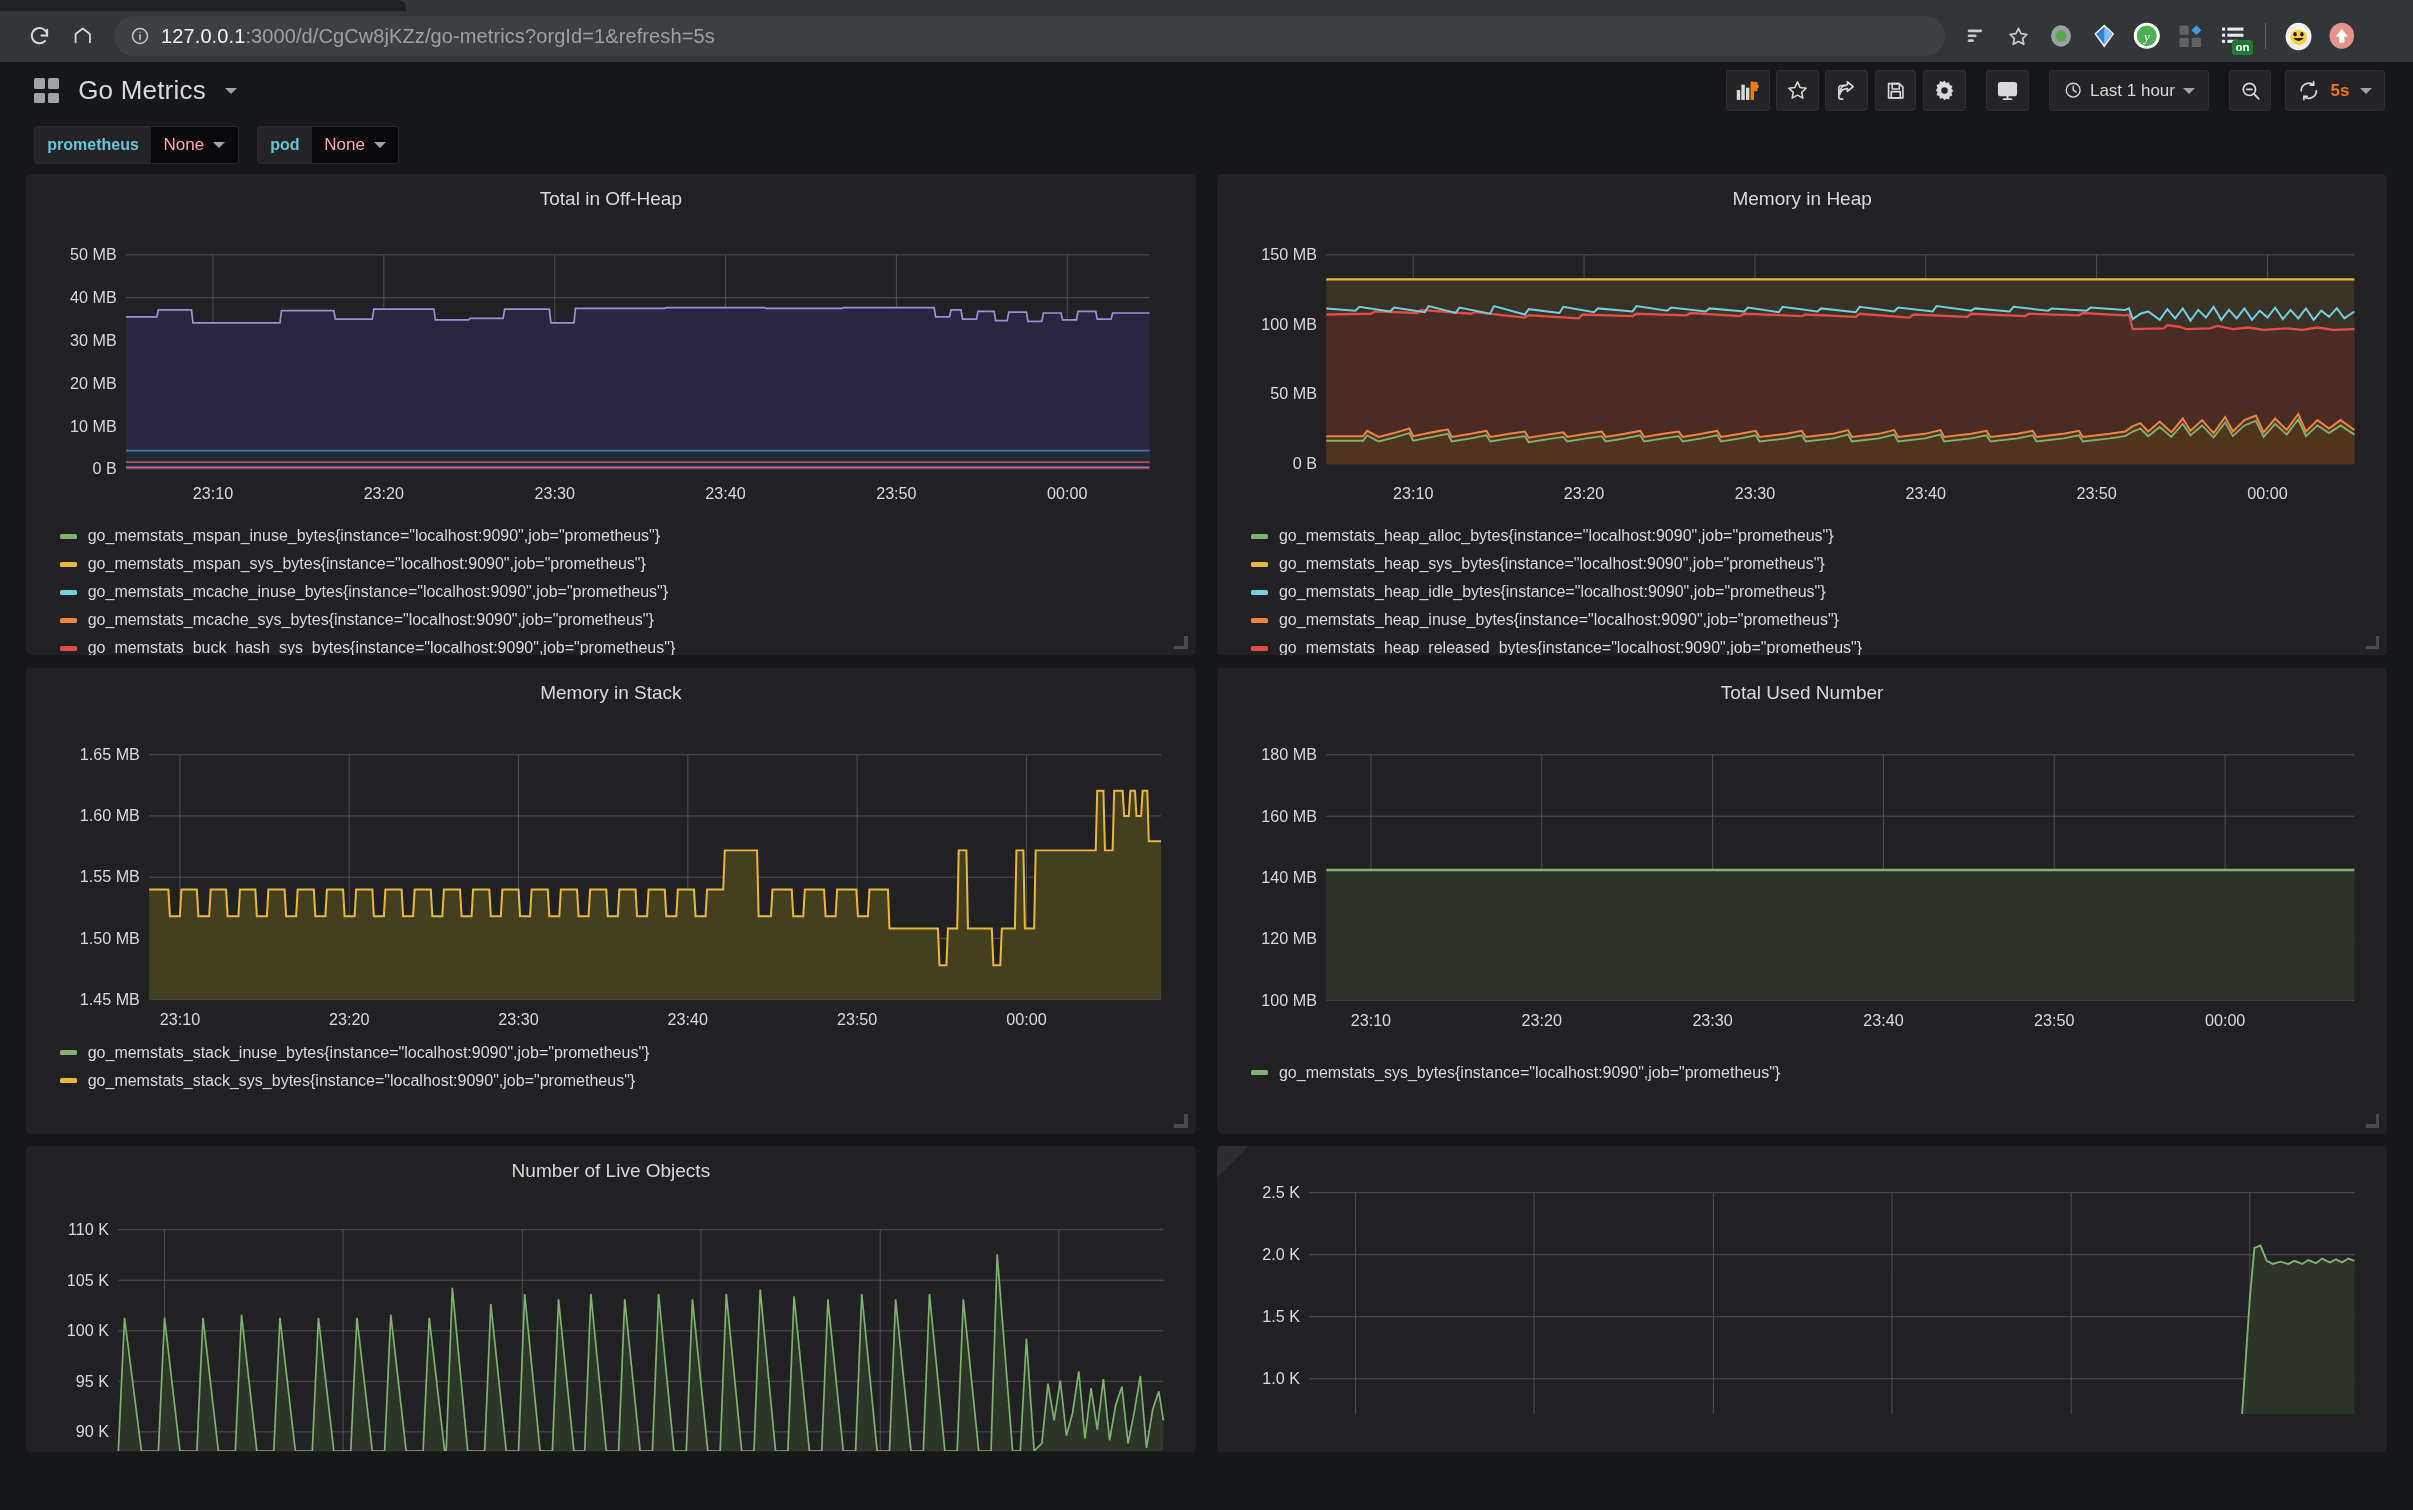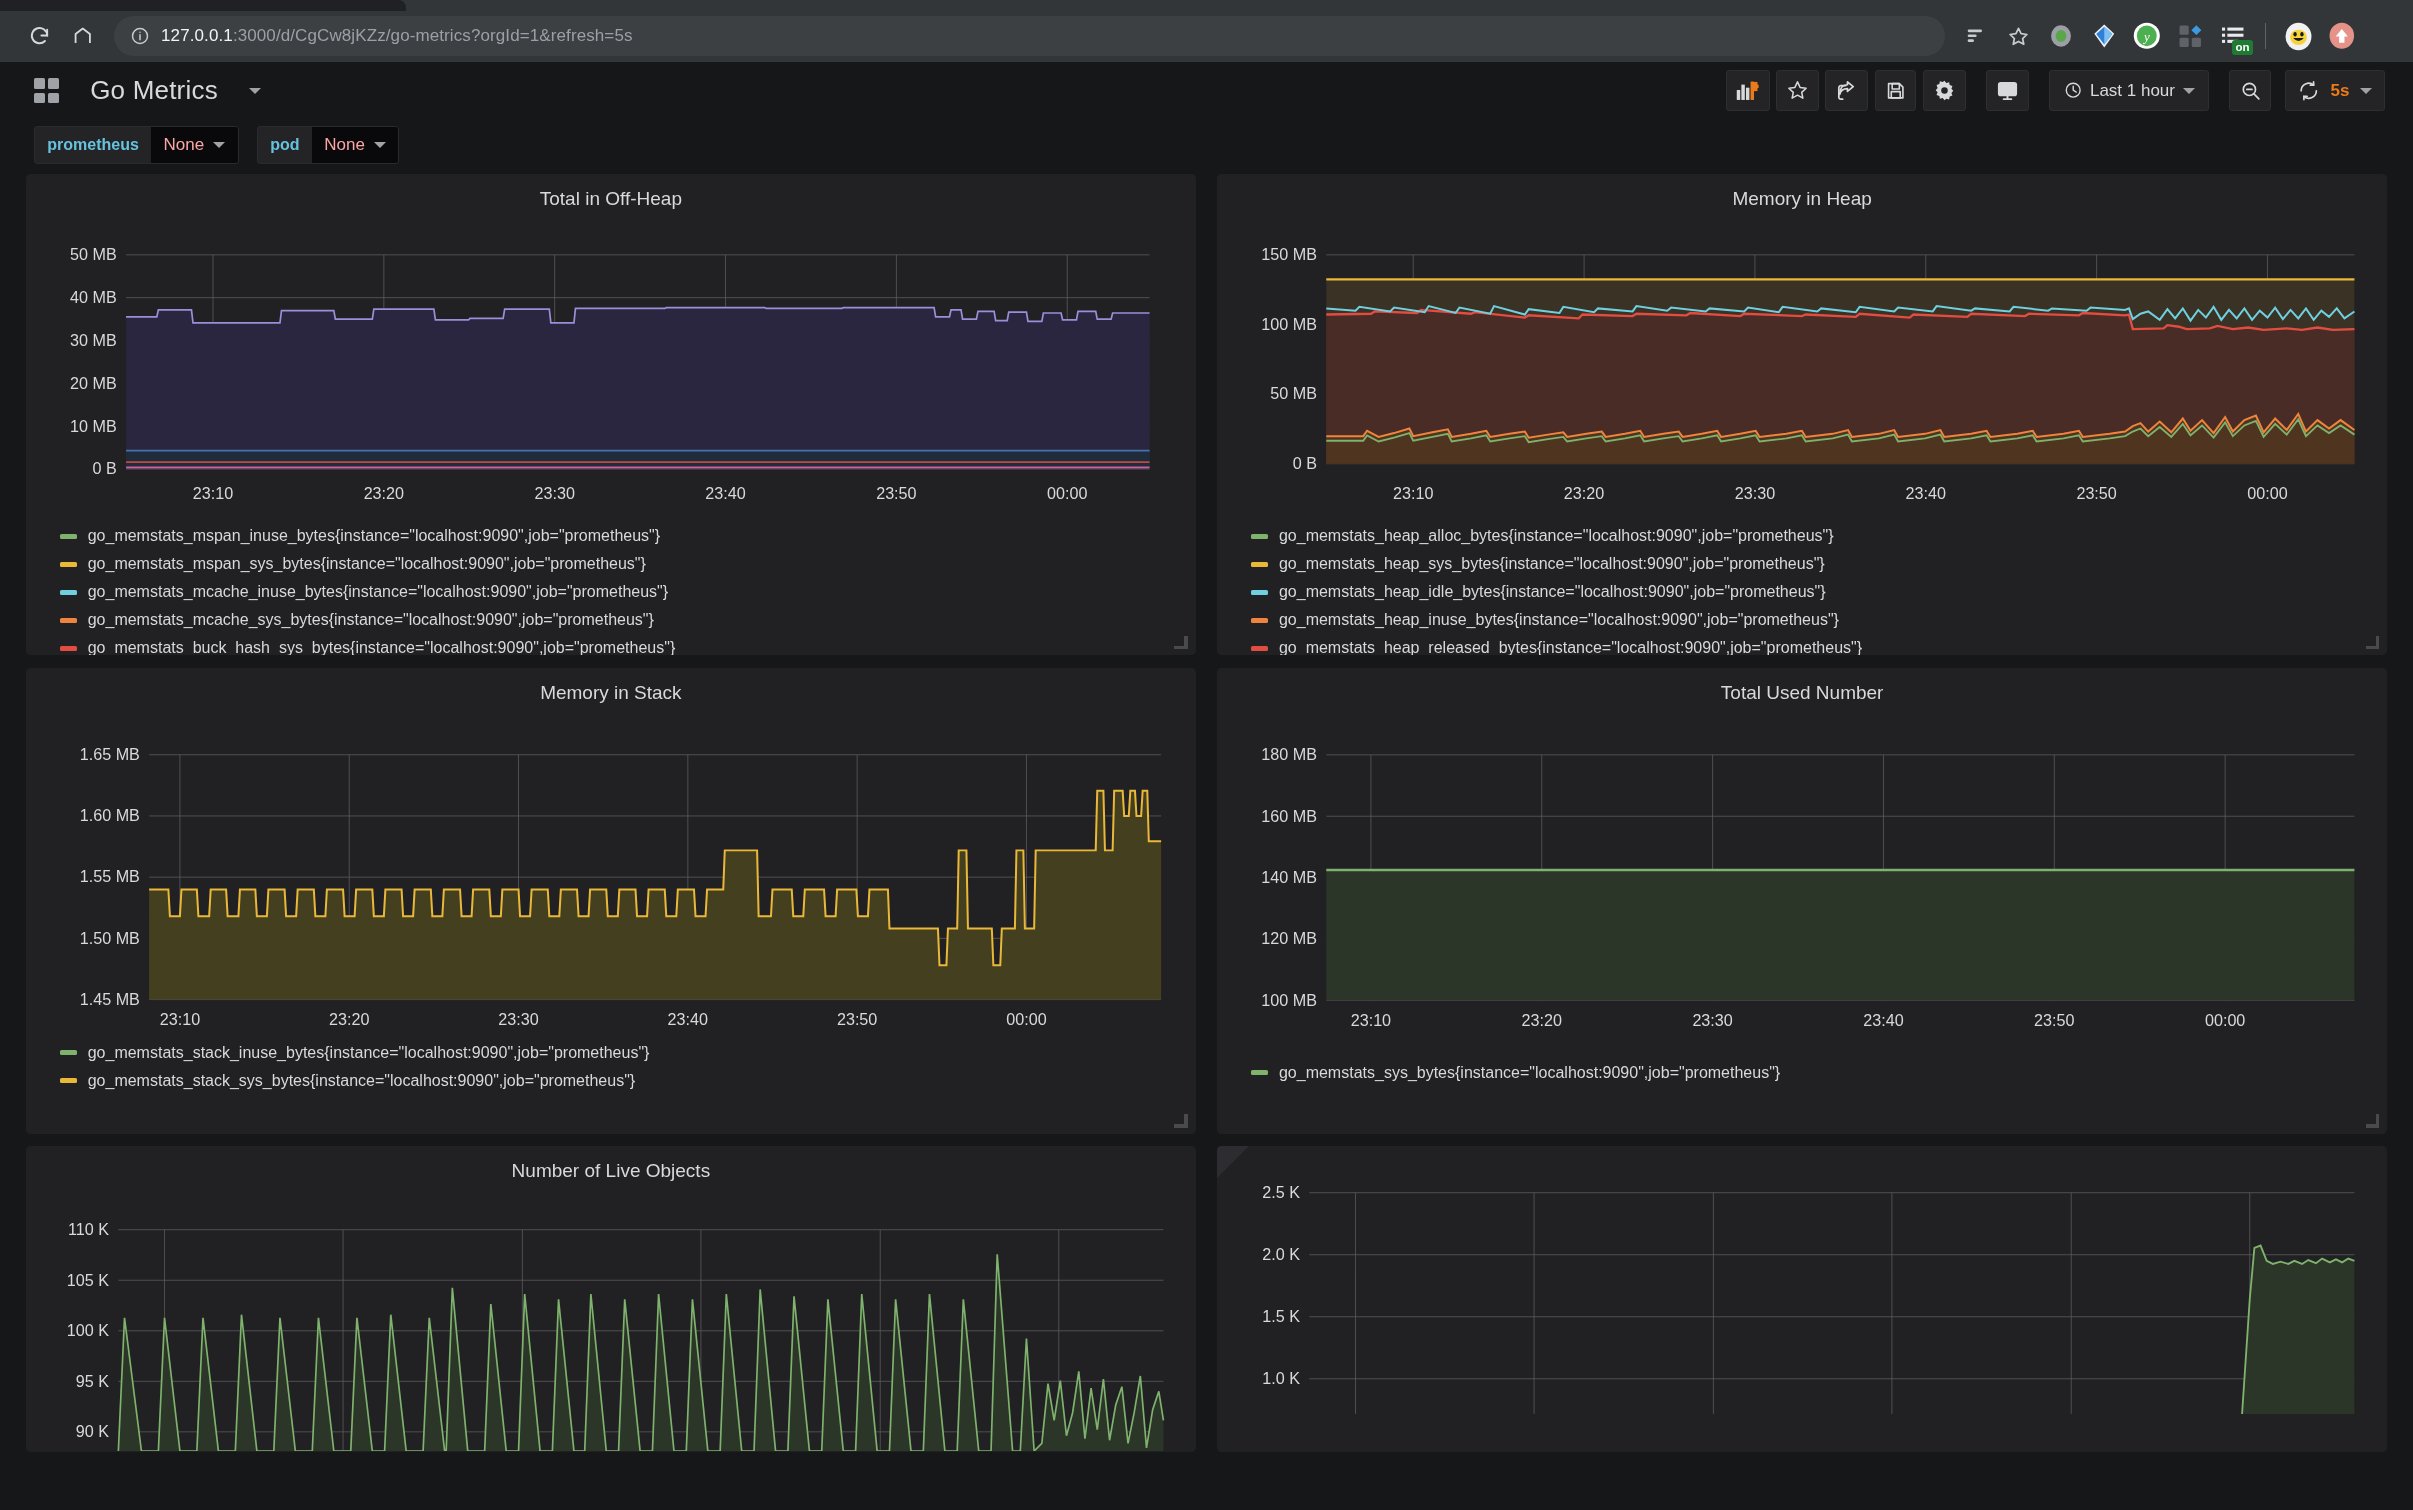--- a/index.html
+++ b/index.html
@@ -31,21 +31,21 @@
   }
   .nav-btn svg { display:block; }
   .omnibox {
     flex: 1 1 auto; height: 40px; background: #3c4043;
     border-radius: 20px; display: flex; align-items: center;
     padding: 0 15.3px; margin: 0 9.2px; max-width: 1831px;
     position: relative;
   }
   .omni-info { width: 23px; height: 23px; color: #c8cacd; flex:0 0 auto;
                display:flex;align-items:center;justify-content:center; }
-  .omni-url { font-size: 17px; color: #9aa0a6; margin-left: 9.2px;
+  .omni-url { font-size: 20px; color: #9aa0a6; margin-left: 9.2px;
               white-space: nowrap; letter-spacing: 0.1px; }
   .omni-url .host { color: #f1f3f4; }
   .tb-icons { display: flex; align-items: center; gap: 0px; flex: 0 0 auto; }
   .tb-icon {
     width: 43px; height: 43px; display: flex; align-items: center;
     justify-content: center; color: #d7d8db; position: relative;
   }
   .ext-sep { width: 0.8px; height: 26px; background: #5f6368; margin: 0 10.7px; }
   .badge-on {
     position: absolute; right: 1.5px; bottom: 3.1px; background: #1f7a33;
@@ -55,21 +55,21 @@
 
   
   .grafana {
     width: 100%; height: calc(1511px - 61px); background: #161719;
     overflow: hidden; position: relative;
   }
   .g-navbar {
     height: 58px; display: flex; align-items: center;
     padding: 0 27.6px 0 34px; background: #161719;
   }
-  .dash-title-wrap { display: flex; align-items: center; gap: 31px; }
+  .dash-title-wrap { display: flex; align-items: center; gap: 19px; }
   .grid-glyph { display: grid; grid-template-columns: 10.7px 10.7px;
                 grid-template-rows: 10.7px 10.7px; gap: 3.8px; }
   .grid-glyph i { background: #9fa3a8; border-radius: 1.5px; display:block; }
   .dash-title { font-size: 26px; color: #d8d9da; font-weight: 400; letter-spacing: 0.2px;}
   .caret { width:0;height:0;border-left:6.1px solid transparent;border-right:6.1px solid transparent;
            border-top:6.9px solid #9fa3a8; display:inline-block; }
   .nav-spacer { flex: 1 1 auto; }
   .g-actions { display: flex; align-items: center; gap: 6.1px; }
   .g-btn {
     height: 41px; min-width: 41px; background: #242426;

